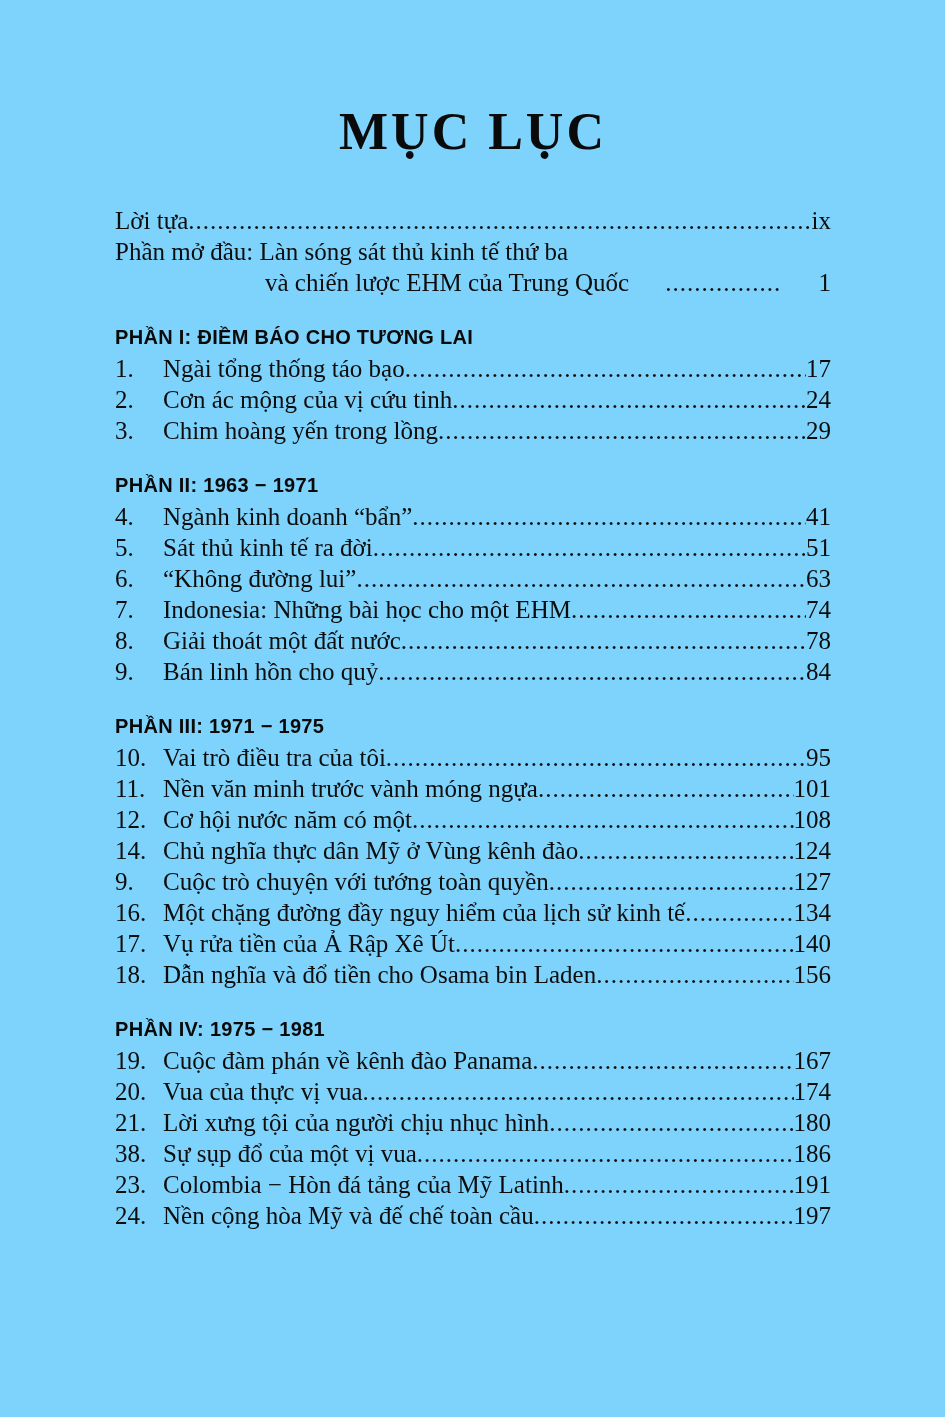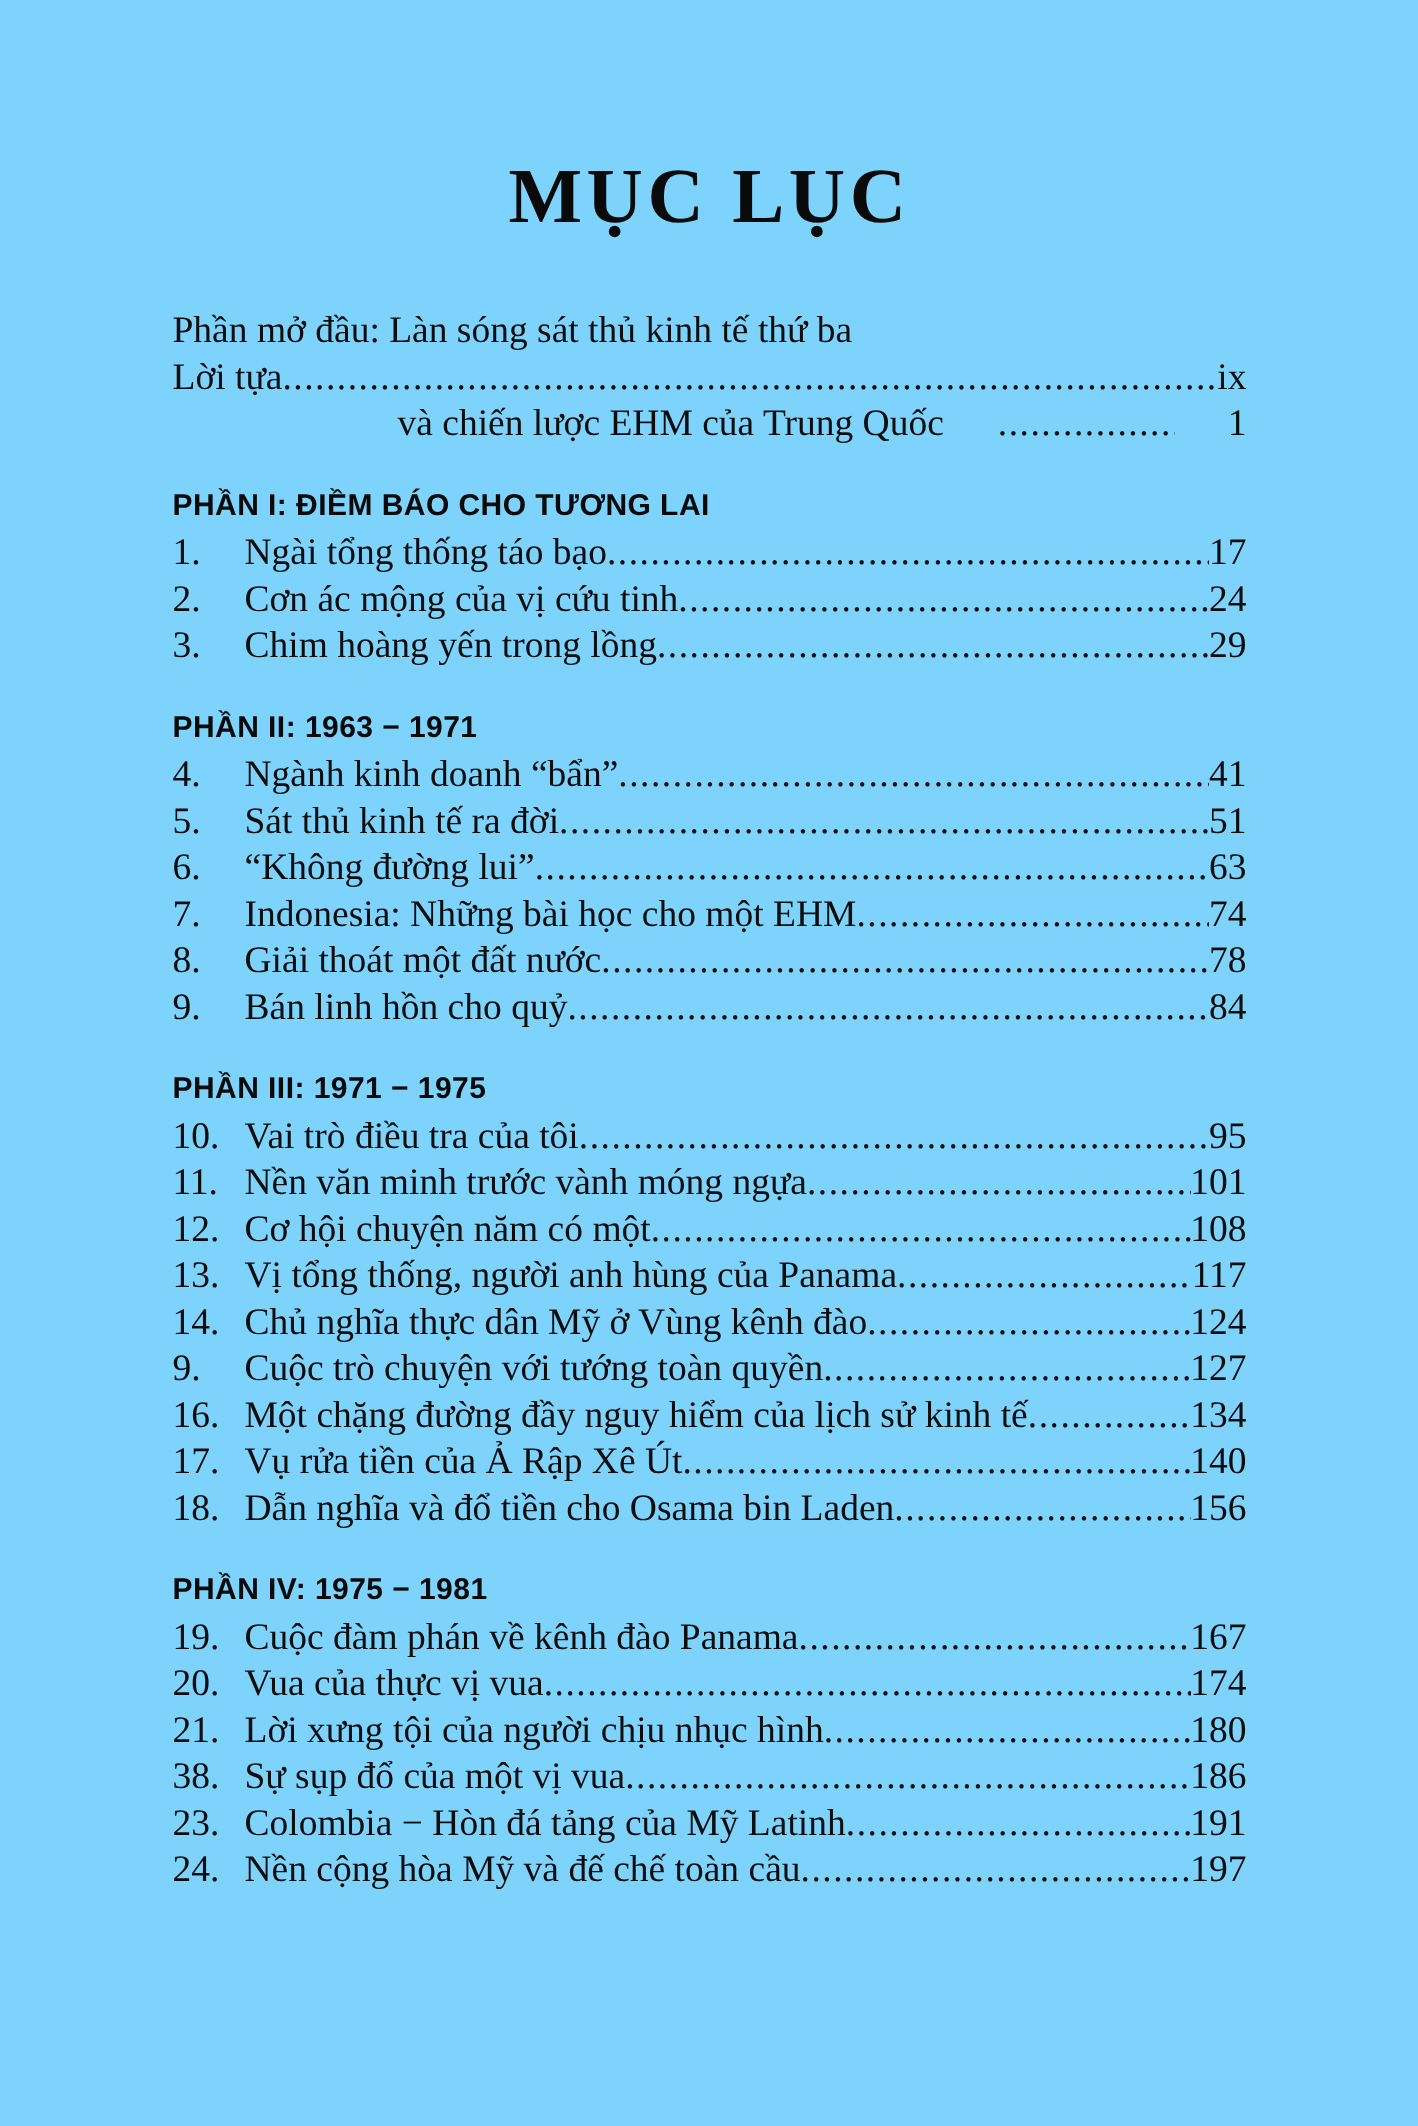--- a/index.html
+++ b/index.html
@@ -77,26 +77,26 @@
 </head>
 <body>
 
 <div class="page">
   <div class="content">
 
     <h1 class="book-title">MỤC LỤC</h1>
 
     <div class="front-matter">
       <div class="row">
+        <span class="t">Lời tựa</span>
+        <span class="dots"></span>
+        <span class="pg">ix</span>
+      </div>
+      <div class="row">
         <span class="t">Phần mở đầu: Làn sóng sát thủ kinh tế thứ ba</span>
-      </div>
-      <div class="row">
-        <span class="t">Lời tựa</span>
-        <span class="dots"></span>
-        <span class="pg">ix</span>
       </div>
       <div class="row indent2">
         <span class="t">và chiến lược EHM của Trung Quốc</span>
         <span class="dots"></span>
         <span class="pg">1</span>
       </div>
     </div>
 
     <div>
       <h2 class="section-heading">PHẦN I: ĐIỀM BÁO CHO TƯƠNG LAI</h2>
@@ -169,29 +169,23 @@
         <span class="pg">95</span>
       </div>
       <div class="row">
         <span class="num">11.</span>
         <span class="t">Nền văn minh trước vành móng ngựa</span>
         <span class="dots"></span>
         <span class="pg">101</span>
       </div>
       <div class="row">
         <span class="num">12.</span>
-        <span class="t">Cơ hội chuyện năm có một</span>
+        <span class="t">Cơ hội nước năm có một</span>
         <span class="dots"></span>
         <span class="pg">108</span>
-      </div>
-      <div class="row">
-        <span class="num">13.</span>
-        <span class="t">Vị tổng thống, người anh hùng của Panama</span>
-        <span class="dots"></span>
-        <span class="pg">117</span>
       </div>
       <div class="row">
         <span class="num">14.</span>
         <span class="t">Chủ nghĩa thực dân Mỹ ở Vùng kênh đào</span>
         <span class="dots"></span>
         <span class="pg">124</span>
       </div>
       <div class="row">
         <span class="num">9.</span>
         <span class="t">Cuộc trò chuyện với tướng toàn quyền</span>

